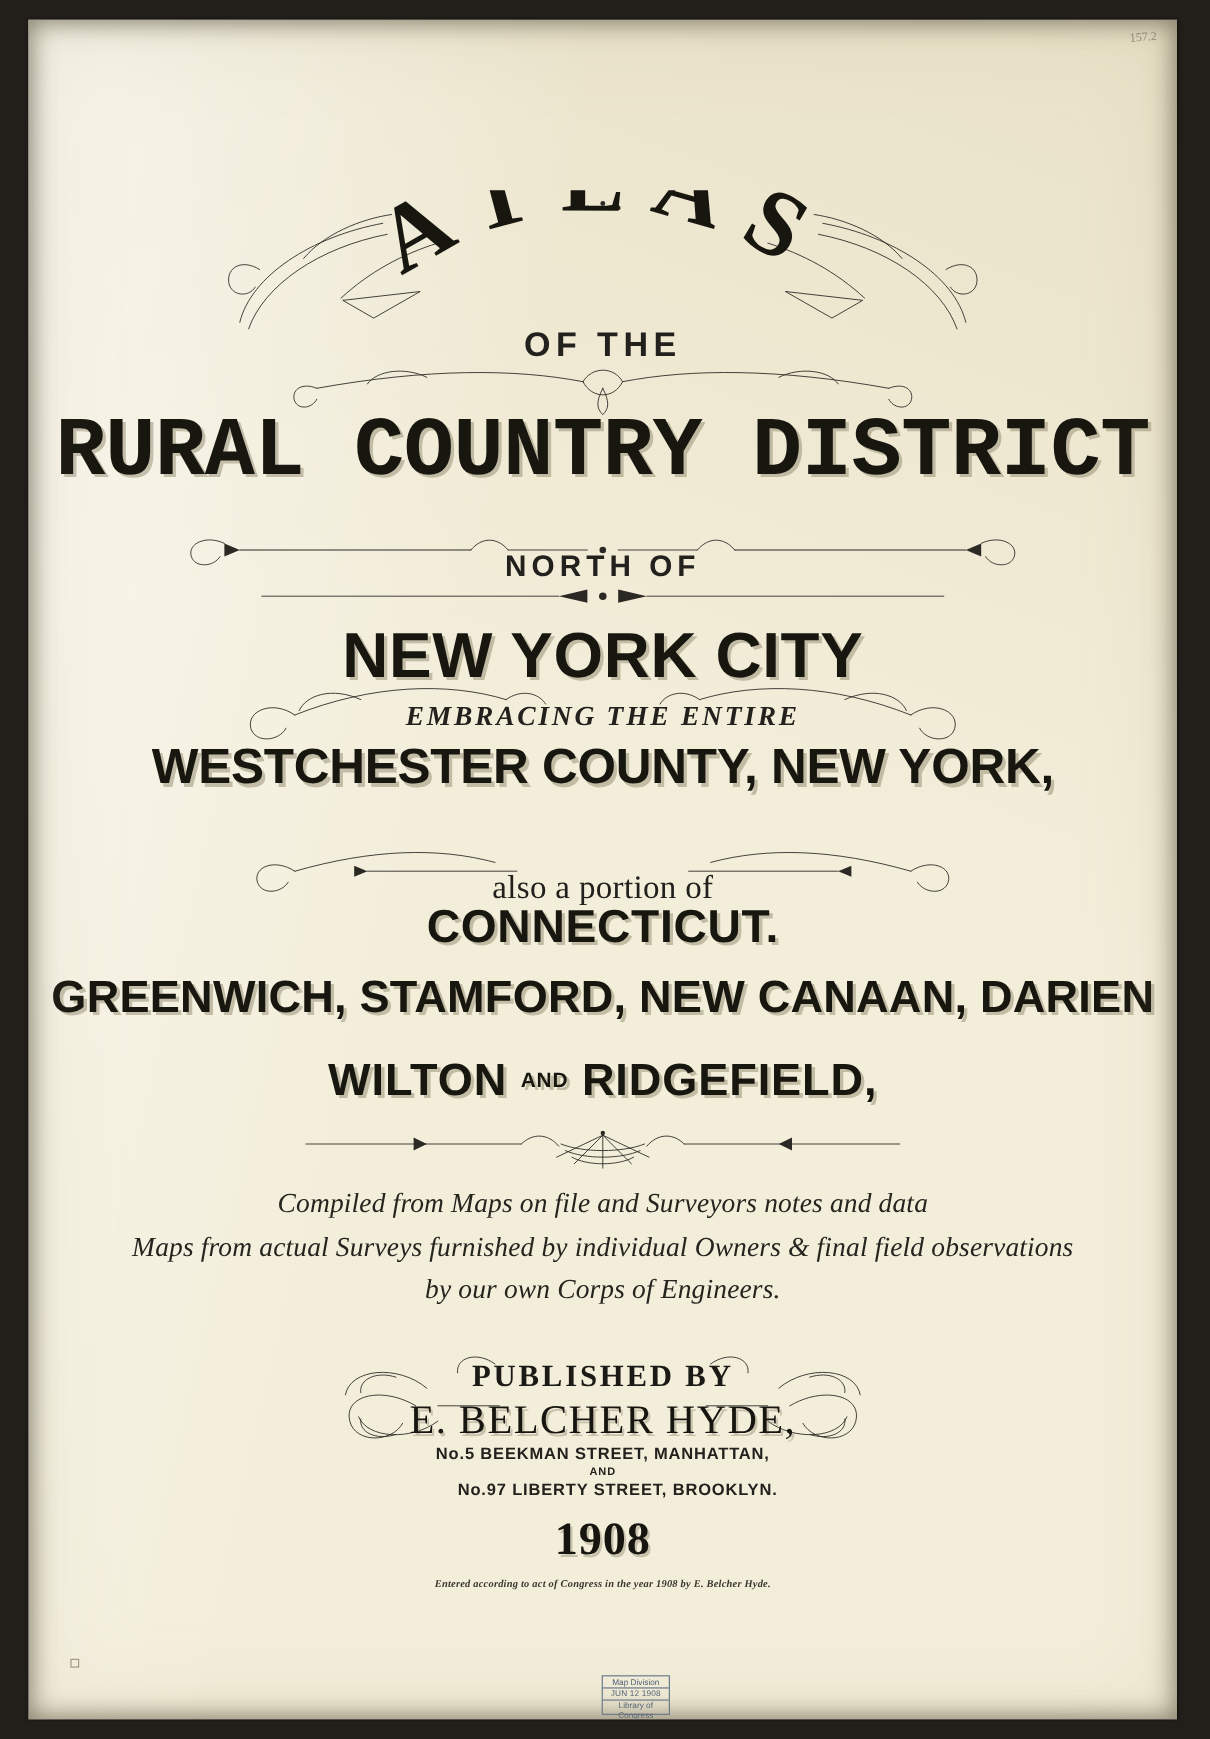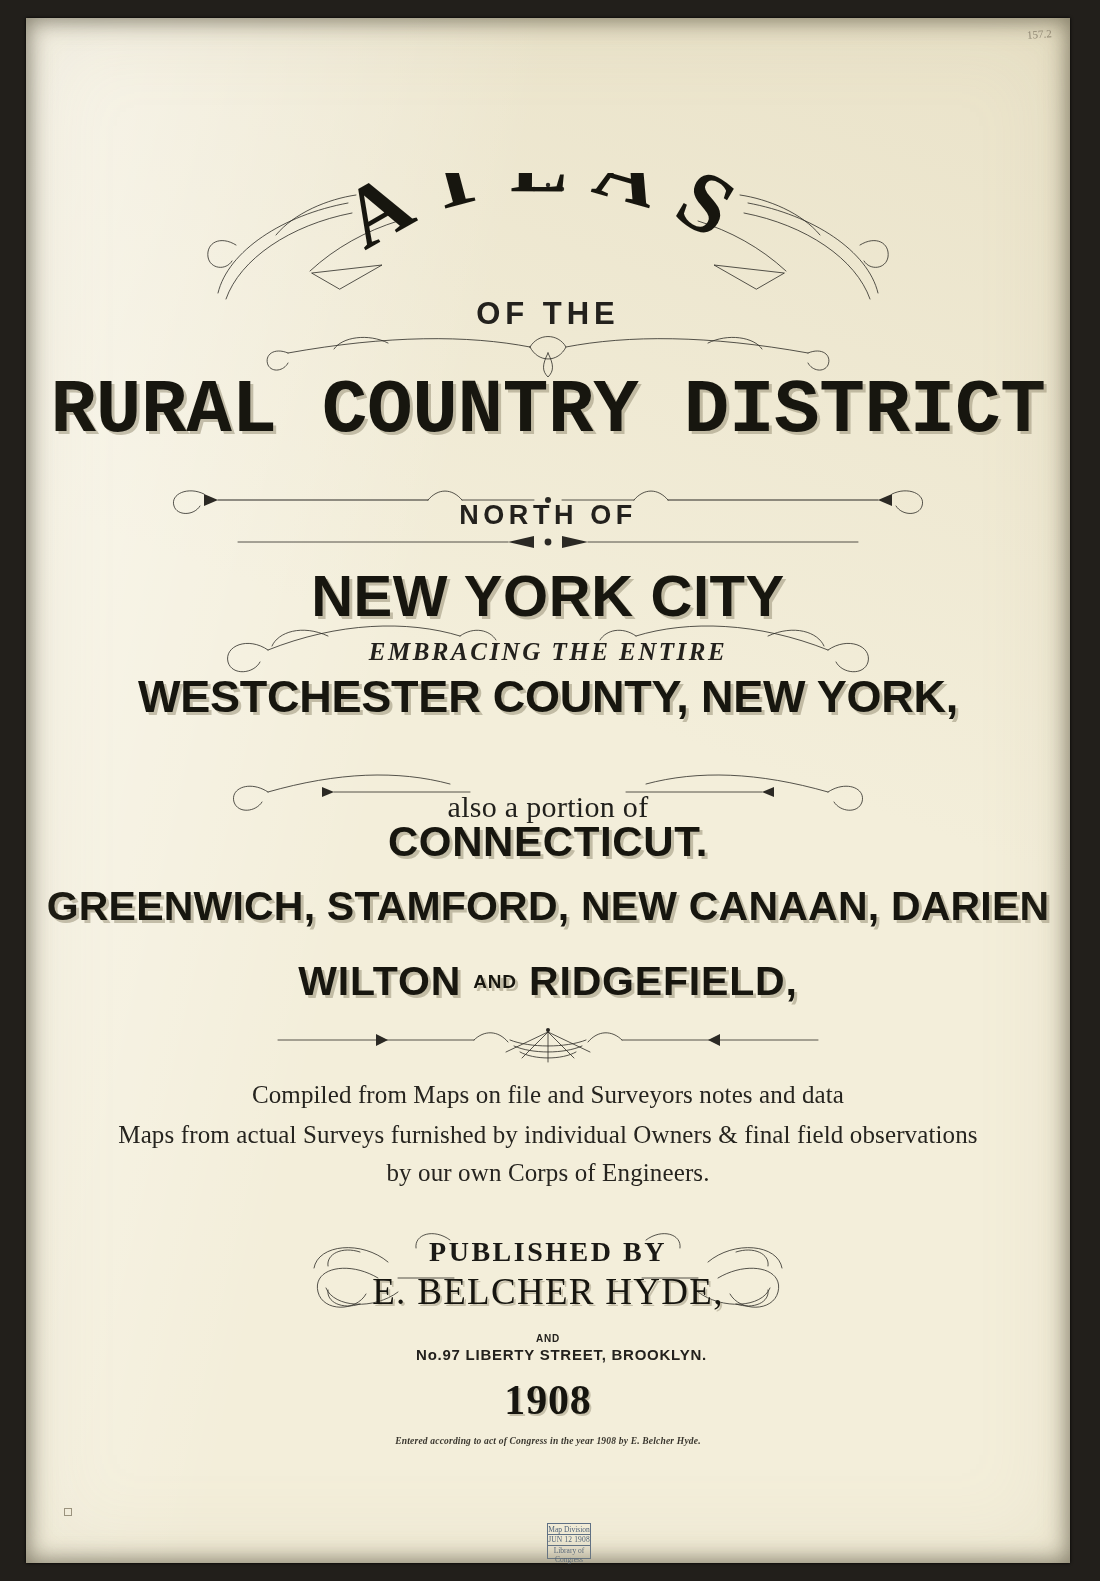--- a/index.html
+++ b/index.html
@@ -176,20 +176,21 @@
   #towns-2 .and {
     font-size: 19px;
     letter-spacing: 0.04em;
     vertical-align: 0.35em;
   }
 
   #flourish-4 { top: 1000px; height: 58px; }
 
   .script {
     font-family: "Liberation Serif", serif;
+    font-style: italic;
     font-size: 25px;
     line-height: 1.5;
     color: #26241f;
     letter-spacing: 0.005em;
   }
   #compiled { top: 1058px; }
   #surveys  { top: 1098px; }
 
   #published-by {
     top: 1218px;
@@ -254,25 +255,25 @@
     font-size: 9.5px;
     letter-spacing: 0.02em;
     color: #39362e;
   }
 
   
   #stamp {
     position: absolute;
     left: 521px;
     top: 1505px;
-    width: 44px;
+    width: 62px;
     height: 36px;
     border: 1px solid #5c6f86;
     color: #4a5e78;
-    font-family: Liberation Serif, serif;
+    font-family: Liberation Sans, sans-serif;
     font-size: 7.5px;
     line-height: 1.25;
     text-align: center;
     padding-top: 1px;
     box-sizing: border-box;
   }
   #stamp .l2 { letter-spacing: 0.02em; border-top: 1px solid #5c6f86; border-bottom: 1px solid #5c6f86; }
 
   #pencil-num {
     position: absolute;
@@ -473,20 +474,21 @@
           <path d="M638 34 c18 -6 34 2 32 14" class="thin"></path>
           <path d="M638 86 c18 6 34 -2 32 -14" class="thin"></path>
           <line x1="600" y1="60" x2="544" y2="60" class="thin"></line>
 
           <path d="M352 22 c-16 -12 -36 -6 -34 8" class="thin"></path>
           <path d="M548 22 c16 -12 36 -6 34 8" class="thin"></path>
         </svg>
       </div>
 
       <div class="row" id="publisher">E. BELCHER HYDE,</div>
+      <div class="row" id="addr-1">No.5 BEEKMAN STREET, MANHATTAN,</div>
       <div class="row" id="addr-and">AND</div>
       <div class="row" id="addr-2">No.97 LIBERTY STREET, BROOKLYN.</div>
 
       <div class="row" id="year">1908</div>
 
       <div class="row" id="copyright">Entered according to act of Congress in the year 1908 by E. Belcher Hyde.</div>
 
       <div id="stamp">
         <div class="l1">Map Division</div>
         <div class="l2">JUN  12 1908</div>

